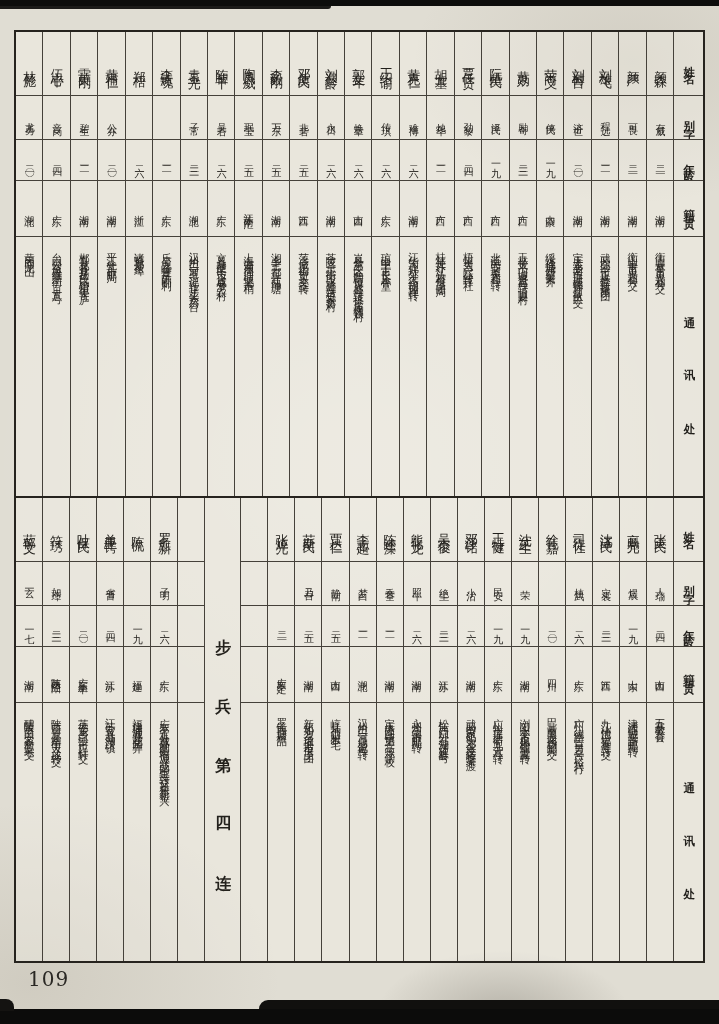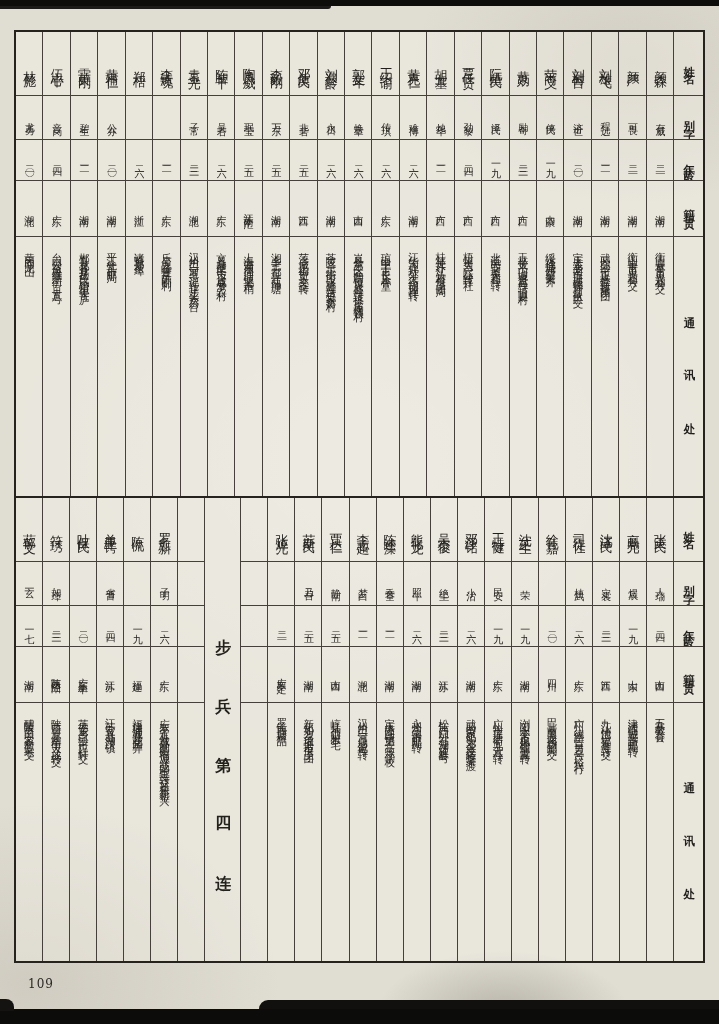--- a/index.html
+++ b/index.html
@@ -55,21 +55,21 @@
 
   .col.section { justify-content:center; }
   .section-text {
     flex:1 1 0; writing-mode:vertical-rl; text-orientation:upright;
     display:flex; flex-direction:row; align-items:center; justify-content:space-evenly;
     font-size:16px; font-weight:bold; color:#23211c; padding:70px 0 40px; overflow:hidden;
   }
 
   .page-number {
     position:absolute; left:28px; bottom:33px;
-    font-family:"DejaVu Serif", serif; font-size:12px; color:#2a2824; letter-spacing:1px;
+    font-family:"DejaVu Serif", serif; font-size:20px; color:#2a2824; letter-spacing:1px;
   }
 </style>
 </head>
 <body>
 
 <div class="paper">
   <div class="texture"></div>
 
   <div class="frame">
     <div class="rtable top">

